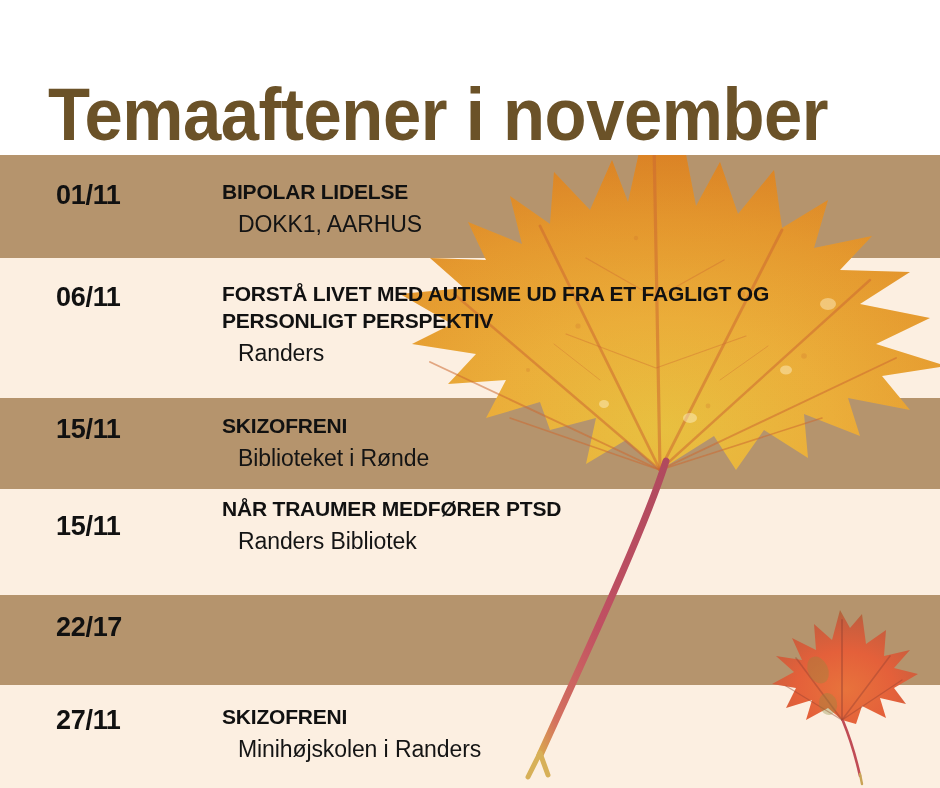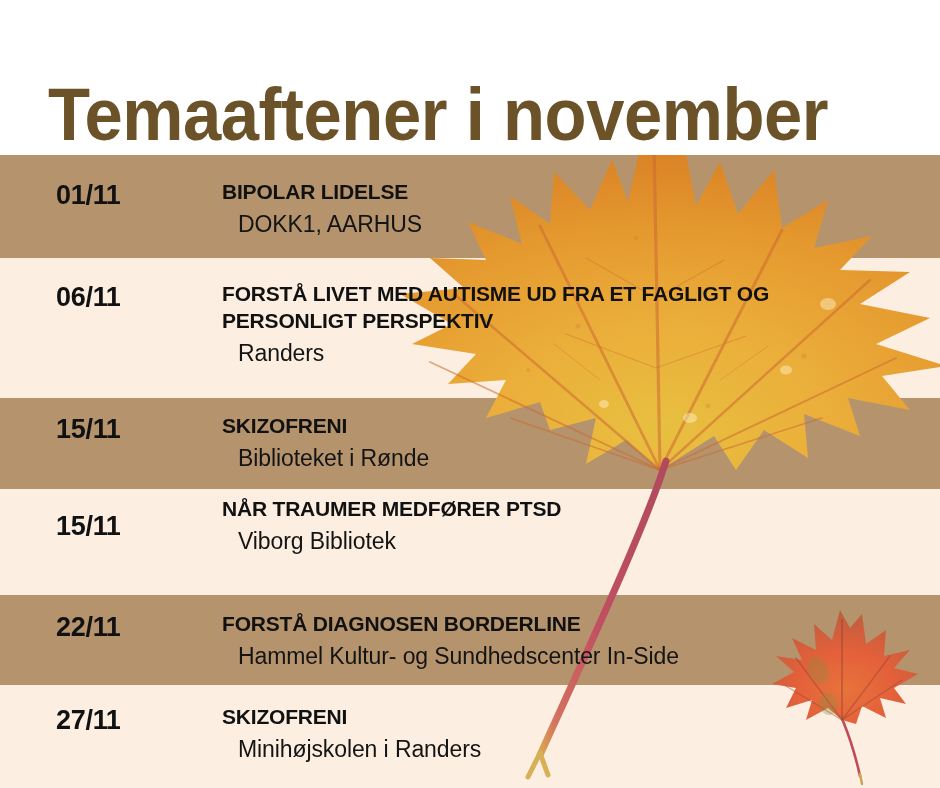--- a/index.html
+++ b/index.html
@@ -294,30 +294,26 @@
       <div class="row-body" style="top:15px;">
         <p class="row-title">SKIZOFRENI</p>
         <p class="row-venue">Biblioteket i Rønde</p>
       </div>
     </div>
 
     <div class="row" style="top:489px;height:106px;">
       <div class="row-date" style="top:22px;">15/11</div>
       <div class="row-body" style="top:7px;">
         <p class="row-title">NÅR TRAUMER MEDFØRER PTSD</p>
-        <p class="row-venue">Viborg Bibliotek</p>
+        <p class="row-venue">Randers Bibliotek</p>
       </div>
     </div>
 
     <div class="row" style="top:595px;height:90px;">
-      <div class="row-date" style="top:17px;">22/11</div>
-      <div class="row-body" style="top:16px;">
-        <p class="row-title">FORSTÅ DIAGNOSEN BORDERLINE</p>
-        <p class="row-venue">Hammel Kultur- og Sundhedscenter In-Side</p>
-      </div>
+      <div class="row-date" style="top:17px;">22/17</div>
     </div>
 
     <div class="row" style="top:685px;height:103px;">
       <div class="row-date" style="top:20px;">27/11</div>
       <div class="row-body" style="top:19px;">
         <p class="row-title">SKIZOFRENI</p>
         <p class="row-venue">Minihøjskolen i Randers</p>
       </div>
     </div>
 

